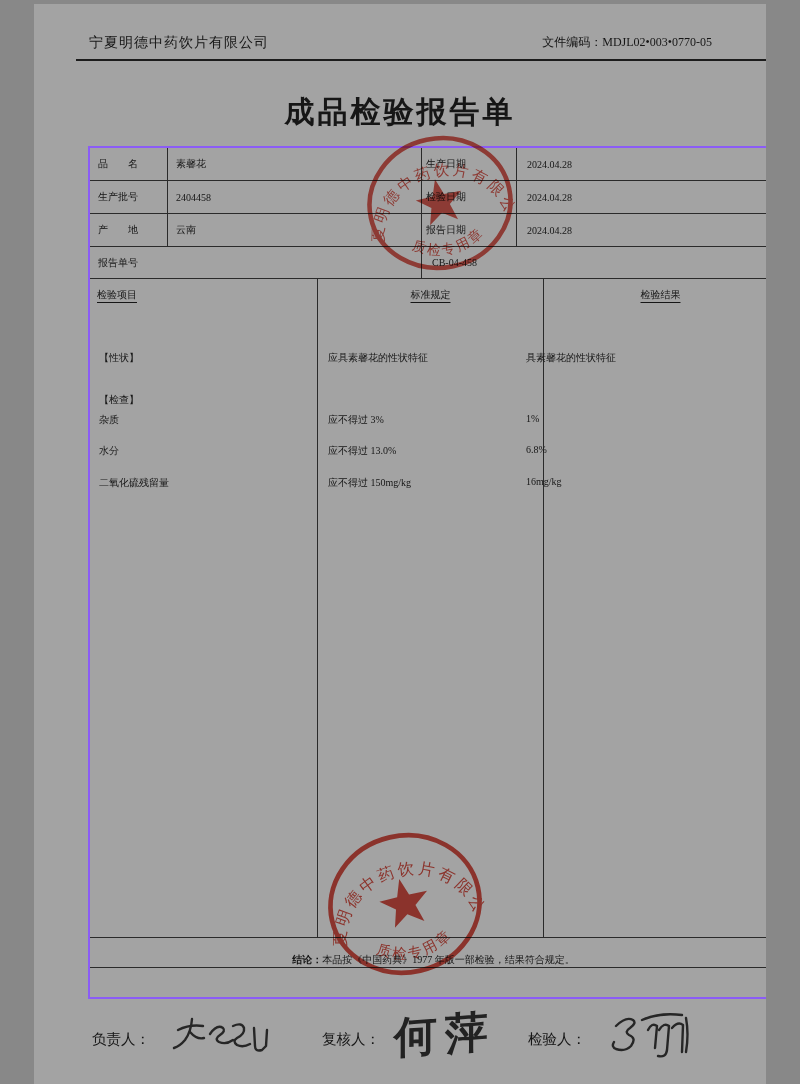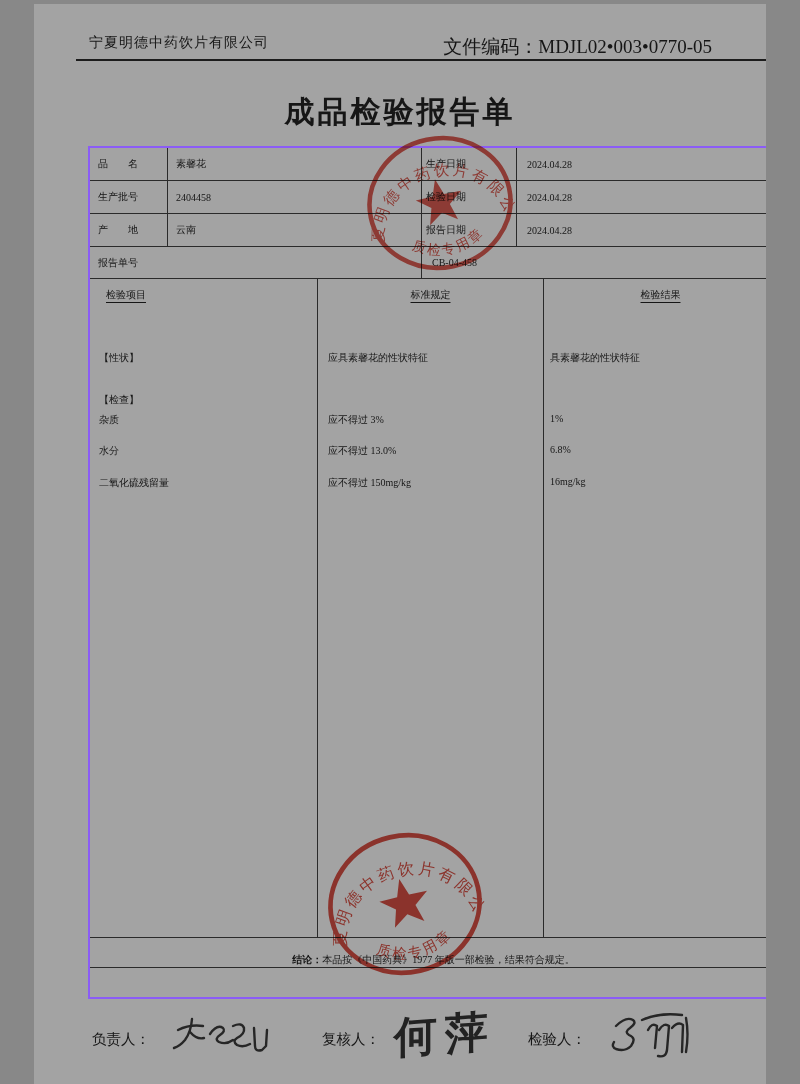--- a/index.html
+++ b/index.html
@@ -3,46 +3,46 @@
 <meta charset="utf-8">
 <style>
   html,body{margin:0;padding:0;background:#888;}
   .page{
     position:relative;width:732px;height:1084px;background:#a3a3a3;
     font-family:"Liberation Serif","DejaVu Serif",serif;color:#161616;
     overflow:hidden;margin:4px auto;
   }
   
   .doc-header-left{position:absolute;left:55px;top:30px;font-size:14px;letter-spacing:1px;}
-  .doc-header-right{position:absolute;right:54px;top:30px;font-size:19px;}
+  .doc-header-right{position:absolute;right:54px;top:30px;font-size:12px;}
   .header-rule{position:absolute;left:42px;top:55px;width:716px;height:2px;background:#1c1c1c;}
   
   .title{position:absolute;left:0;top:88px;width:100%;text-align:center;
     font-size:30px;font-weight:bold;letter-spacing:3px;margin:0;}
   
   .report-table{position:absolute;left:54px;top:142px;width:691px;height:853px;
     border:2px solid #8b5cf6;box-sizing:border-box;font-size:10px;}
   .trow{display:flex;border-bottom:1px solid #2a2a2a;box-sizing:border-box;align-items:stretch;}
   .cell{display:flex;align-items:center;box-sizing:border-box;padding:0 8px;}
   .cell.brd{border-right:1px solid #2a2a2a;}
   .lbl{justify-content:flex-start;}
   .w78{width:78px;}.w254{width:254px;}.w95{width:95px;padding:0 4px;}
   .wrest{flex:1;padding-left:10px;}
   .w332{width:332px;}
   .h33{height:33px;}.h32{height:32px;}
   
   .results-body{position:relative;height:659px;box-sizing:border-box;border-bottom:1px solid #2a2a2a;}
   .vline{position:absolute;top:0;bottom:0;width:1px;background:#2a2a2a;}
   .v1{left:227px;}.v2{left:453px;}
   .col-head{position:absolute;top:9px;text-decoration:underline;text-underline-offset:4px;}
-  .ch1{left:16px;}
+  .ch1{left:7px;}
   .ch2{left:228px;width:225px;text-align:center;}
   .ch3{left:454px;width:233px;text-align:center;}
   .bi{position:absolute;white-space:nowrap;}
-  .c1{left:9px;}.c2{left:238px;}.c3{left:460px;}
+  .c1{left:9px;}.c2{left:238px;}.c3{left:436px;}
   .r0{top:201px;}.r1{top:231px;}.r2{top:263px;}.r3{top:294px;}.r4{top:326px;}
   
   .r0{top:72px;}.r1{top:114px;}.r2{top:134px;}.r3{top:165px;}.r4{top:197px;}
   .conclusion-row,.remark-row{display:flex;align-items:flex-end;justify-content:center;box-sizing:border-box;}
   .conclusion-row{height:30px;border-bottom:1px solid #2a2a2a;}
   .remark-row{height:33px;}
   .bold{font-weight:bold;}
   
   .sig-label{position:absolute;font-size:14.5px;top:1026px;}
   .sl1{left:58px;}.sl2{left:288px;}.sl3{left:494px;}

